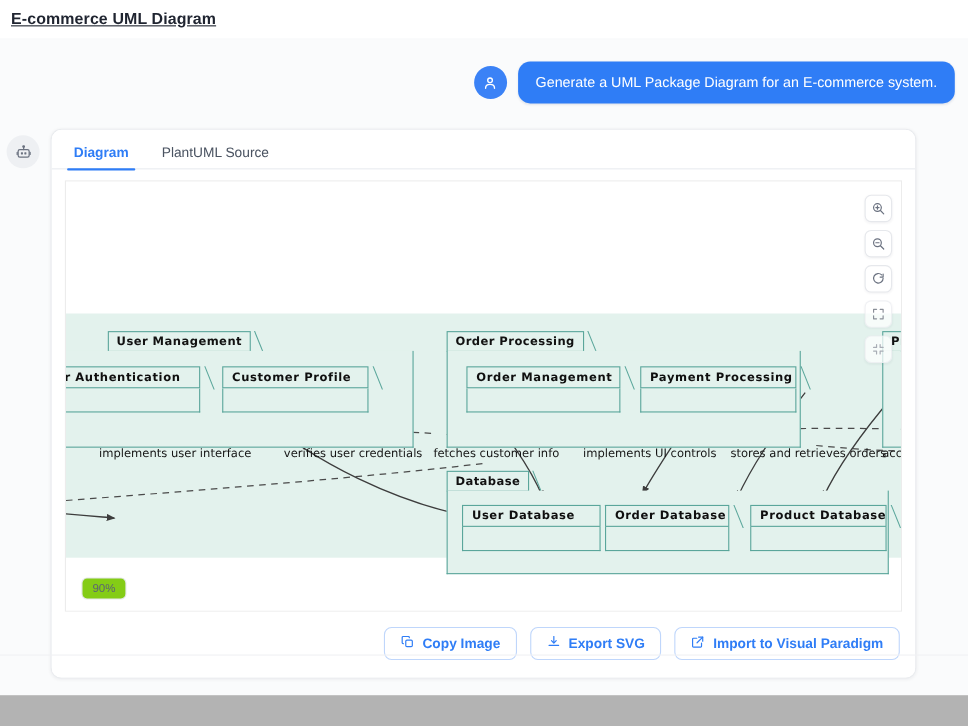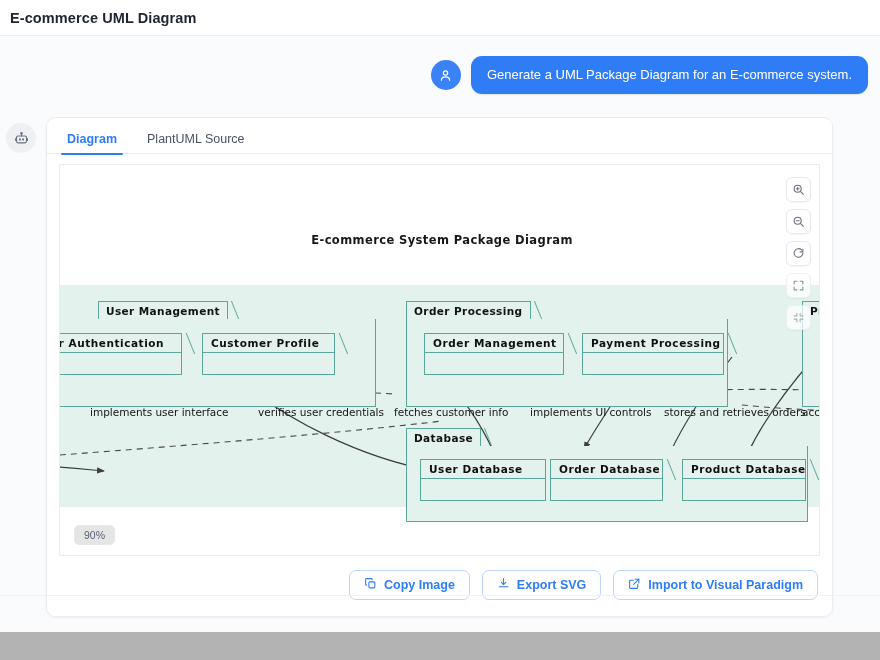--- a/index.html
+++ b/index.html
@@ -13,21 +13,21 @@
   
   .app-header {
     position: absolute; left: 0; top: 0; width: 880px; height: 36px;
     background: #ffffff;
     border-bottom: 1px solid #eceef1;
     display: flex; align-items: center;
     border-top-right-radius: 8px;
   }
   .app-title {
     font-size: 14.5px; font-weight: bold; color: #1f2430;
-    padding-left: 10px; letter-spacing: .1px;
+    padding-left: 10px; letter-spacing: .1px; text-decoration: underline;
   }
 
   
   .chat-canvas {
     position: absolute; left: 0; top: 36px; width: 880px; height: 596px;
     background: #fafbfc;
     overflow: hidden;
   }
 
   
@@ -192,21 +192,21 @@
     display: flex; align-items: center; justify-content: center;
     color: #6b7280; cursor: pointer;
     box-shadow: 0 1px 2px rgba(16,24,40,.04);
   }
   .zbtn.ghost { background: rgba(255,255,255,.72); border-color: rgba(230,232,236,.6); }
 
   .zoom-badge {
     position: absolute; left: 14px; bottom: 10px;
     padding: 3px 9px;
     font-size: 10.5px; color: #5b6472;
-    background: #e5e5e5;
+    background: #84cc16;
     border: 1px solid #e6e8ec; border-radius: 5px;
     z-index: 6;
   }
 
   
   .actions {
     display: flex; justify-content: flex-end; align-items: center; gap: 12px;
     padding: 14px 14px 16px 14px;
     background: #ffffff;
   }
@@ -262,21 +262,20 @@
       <div class="tabs">
         <div class="tab active">Diagram</div>
         <div class="tab">PlantUML Source</div>
       </div>
 
       <div class="diagram-wrap">
         <div class="diagram-scroll">
 
           <div class="uml-canvas">
 
-            <div class="uml-title">E-commerce System Package Diagram</div>
 
             <div class="uml-band"></div>
 
             <svg class="uml-svg">
               <defs>
                 <marker id="ah" markerWidth="9" markerHeight="9" refX="7" refY="3.2" orient="auto" markerUnits="userSpaceOnUse">
                   <path d="M0,0 L8,3.2 L0,6.4 Z" fill="#3d3d3d"></path>
                 </marker>
                 <marker id="ahl" markerWidth="9" markerHeight="9" refX="7" refY="3.2" orient="auto" markerUnits="userSpaceOnUse">
                   <path d="M0,0 L8,3.2 L0,6.4" fill="none" stroke="#3d3d3d" stroke-width="1.1"></path>

